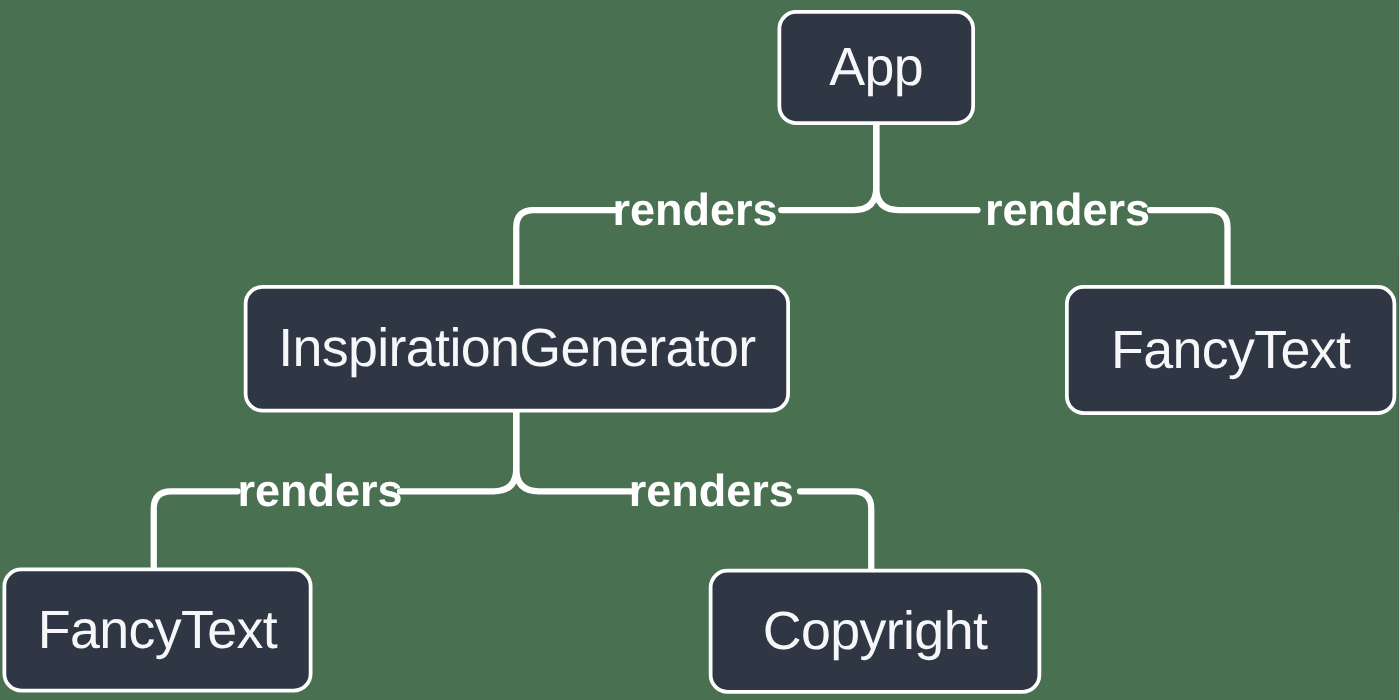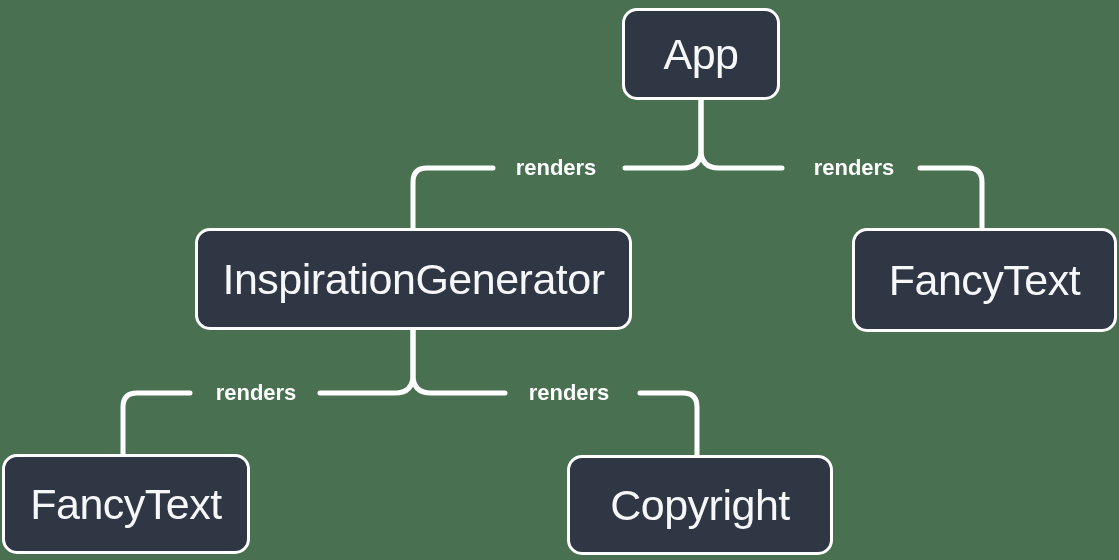--- a/index.html
+++ b/index.html
@@ -37,21 +37,21 @@
     color: var(--node-text, #f6f7f9);
     font-size: 43px;
     font-weight: 500;
     letter-spacing: -0.5px;
     white-space: nowrap;
   }
   .edge-label {
     position: absolute;
     transform: translate(-50%, -50%);
     color: var(--line, #ffffff);
-    font-size: 22px;
+    font-size: 36px;
     font-weight: 700;
     white-space: nowrap;
   }
   
   #node-app                  { left: 622px; top: 8px;   width: 158px; height: 92px;  }
   #node-inspiration-generator{ left: 195px; top: 228px; width: 437px; height: 102px; }
   #node-fancy-text-right     { left: 852px; top: 228px; width: 265px; height: 104px; }
   #node-fancy-text-left      { left: 2px;   top: 454px; width: 248px; height: 100px; }
   #node-copyright            { left: 567px; top: 455px; width: 266px; height: 100px; align-items: center; }
   

